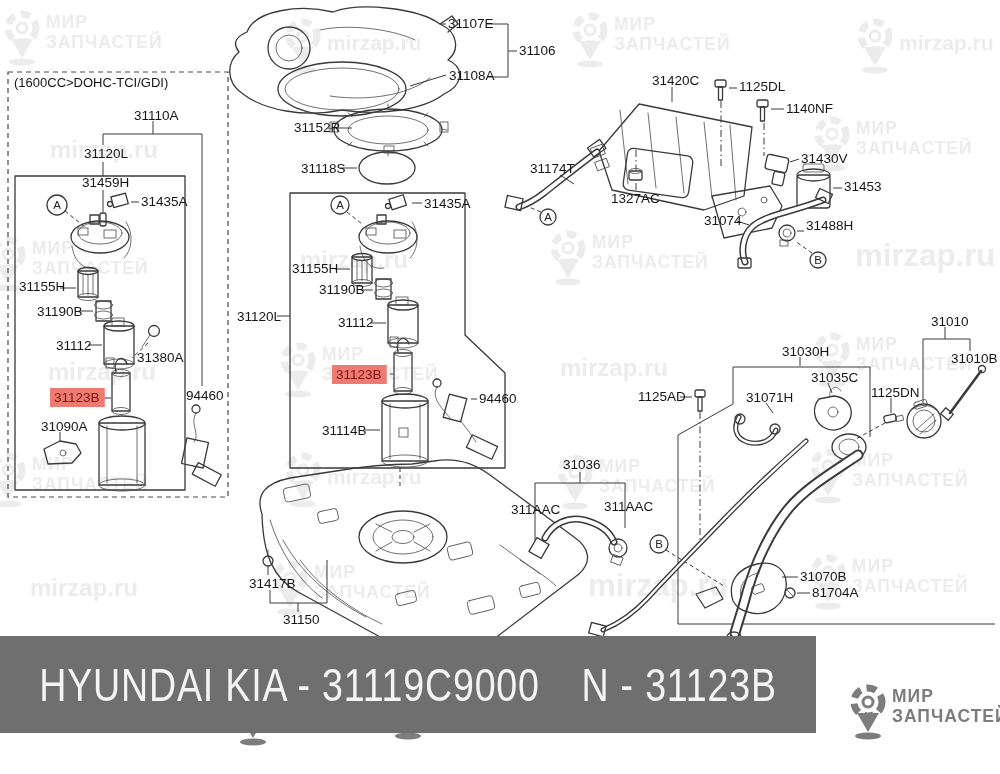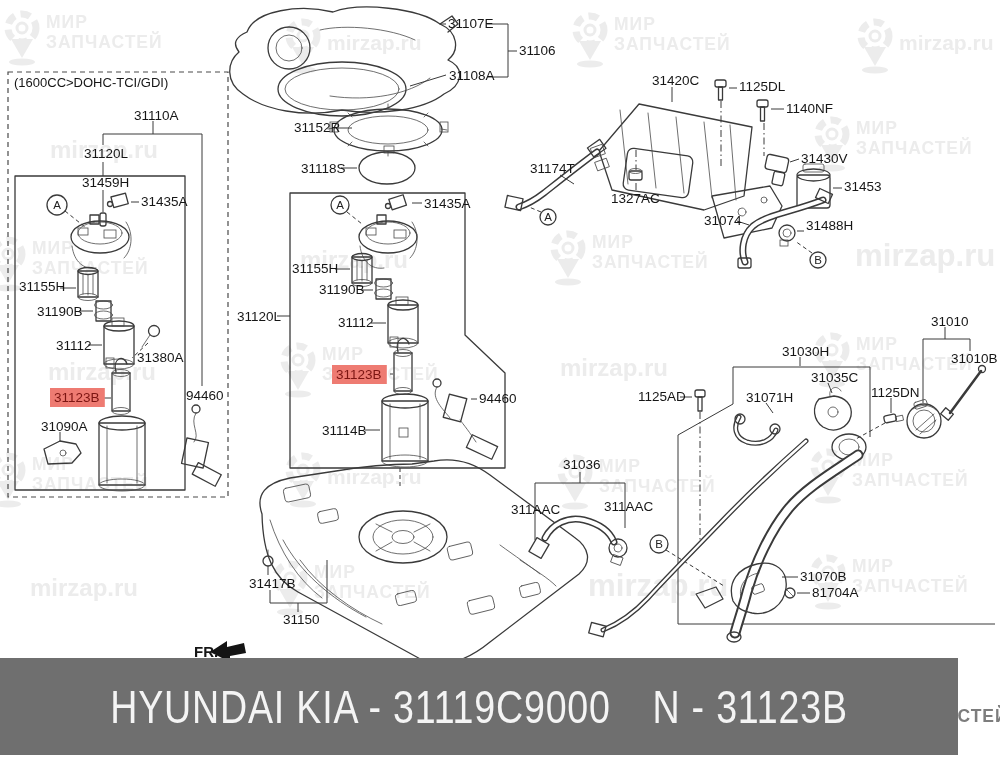--- a/index.html
+++ b/index.html
@@ -10,21 +10,21 @@
   .ld{fill:none;stroke:#3a3a3a;stroke-width:1;}
   .dashbox{fill:none;stroke:#4a4a4a;stroke-width:1.2;stroke-dasharray:5 4;}
   .dashed{fill:none;stroke:#3a3a3a;stroke-width:1;stroke-dasharray:4 3;}
   .dashdot{fill:none;stroke:#3a3a3a;stroke-width:1;stroke-dasharray:7 3 1.5 3;}
   .tube11{fill:none;stroke:#3a3a3a;stroke-width:11;stroke-linecap:round;}
   .core7{fill:none;stroke:#ffffff;stroke-width:7;stroke-linecap:round;}
   .tube7{fill:none;stroke:#3a3a3a;stroke-width:7;stroke-linecap:round;}
   .core4{fill:none;stroke:#ffffff;stroke-width:4;stroke-linecap:round;}
   .tube5{fill:none;stroke:#3a3a3a;stroke-width:5;stroke-linecap:round;}
   .core2{fill:none;stroke:#ffffff;stroke-width:2.4;stroke-linecap:round;}
-  .footer{position:absolute;left:0;top:658px;width:958px;height:97px;display:flex;align-items:center;justify-content:center;}
+  .footer{position:absolute;left:0;top:636px;width:816px;height:97px;display:flex;align-items:center;justify-content:center;}
   .footer-text{display:flex;align-items:baseline;gap:52px;transform:scaleX(.8);white-space:nowrap;
     font-size:47px;font-weight:400;letter-spacing:1px;}
 </style>
 </head>
 <body>
 
 
 
 <svg id="diagram" width="1000" height="774" viewBox="0 0 1000 774">
 

